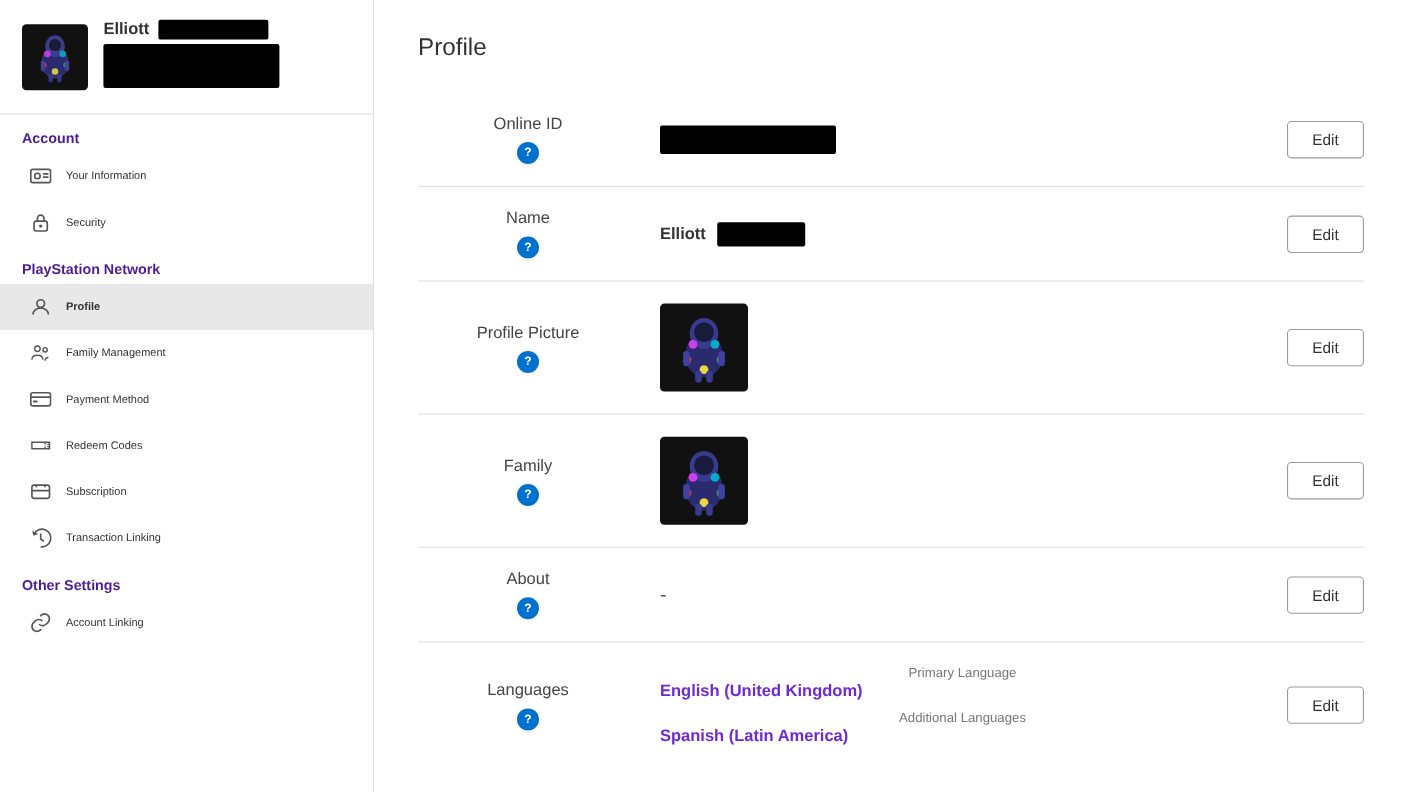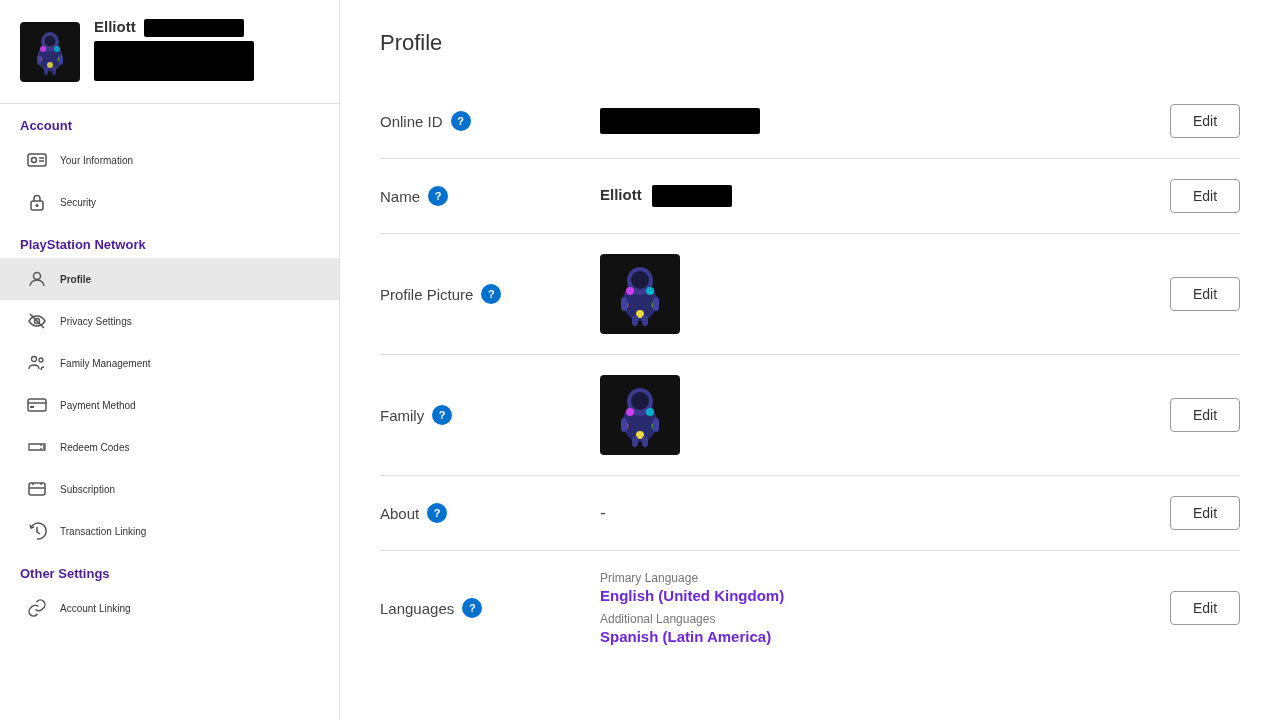--- a/index.html
+++ b/index.html
@@ -114,20 +114,21 @@
     .profile-row:last-child { border-bottom: none; }
 
     .row-label {
       width: 200px;
       min-width: 200px;
       font-size: 15px;
       color: #444;
       display: flex;
       align-items: center;
       gap: 8px;
+      flex-direction: column;
     }
 
     .help-icon {
       width: 20px;
       height: 20px;
       background: #0072ce;
       color: #fff;
       border-radius: 50%;
       display: inline-flex;
       align-items: center;
@@ -185,21 +186,21 @@
       border: 1px solid #999;
       border-radius: 4px;
       font-size: 14px;
       cursor: pointer;
       color: #333;
       min-width: 70px;
       text-align: center;
     }
 
     .lang-block { display: flex; flex-direction: column; gap: 2px; }
-    .lang-label-sm { font-size: 12px; color: #777; }
+    .lang-label-sm { font-size: 12px; color: #777; text-align: center; }
     .lang-value { font-size: 15px; font-weight: 600; color: #6d28d9; }
 
     .about-dash { font-size: 18px; color: #555; }
   </style>
 </head>
 <body>
 
 <div id="sidebar">
 
   <div class="user-header">
@@ -262,30 +263,20 @@
 
   <div class="section-header">PlayStation Network</div>
   <div class="nav-item active">
     <div class="nav-icon">
       <svg width="20" height="20" viewBox="0 0 20 20" fill="none" xmlns="http://www.w3.org/2000/svg">
         <circle cx="10" cy="7" r="3.5" stroke="#555" stroke-width="1.5" fill="none"></circle>
         <path d="M3 17c0-3.314 3.134-6 7-6s7 2.686 7 6" stroke="#555" stroke-width="1.5" fill="none"></path>
       </svg>
     </div>
     <span>Profile</span>
-  </div>
-  <div class="nav-item">
-    <div class="nav-icon">
-      <svg width="20" height="20" viewBox="0 0 20 20" fill="none" xmlns="http://www.w3.org/2000/svg">
-        <path d="M2 10s3-5 8-5 8 5 8 5-3 5-8 5-8-5-8-5z" stroke="#555" stroke-width="1.5" fill="none"></path>
-        <circle cx="10" cy="10" r="2.5" stroke="#555" stroke-width="1.5" fill="none"></circle>
-        <line x1="3" y1="3" x2="17" y2="17" stroke="#555" stroke-width="1.5"></line>
-      </svg>
-    </div>
-    <span>Privacy Settings</span>
   </div>
   <div class="nav-item">
     <div class="nav-icon">
       <svg width="20" height="20" viewBox="0 0 20 20" fill="none" xmlns="http://www.w3.org/2000/svg">
         <circle cx="7" cy="6" r="2.5" stroke="#555" stroke-width="1.3" fill="none"></circle>
         <circle cx="14" cy="7" r="2" stroke="#555" stroke-width="1.3" fill="none"></circle>
         <path d="M2 16c0-2.761 2.239-4 5-4s5 1.239 5 4" stroke="#555" stroke-width="1.3" fill="none"></path>
         <path d="M14 17c0-1.657 1.343-3 3-3" stroke="#555" stroke-width="1.3" fill="none"></path>
       </svg>
     </div>

